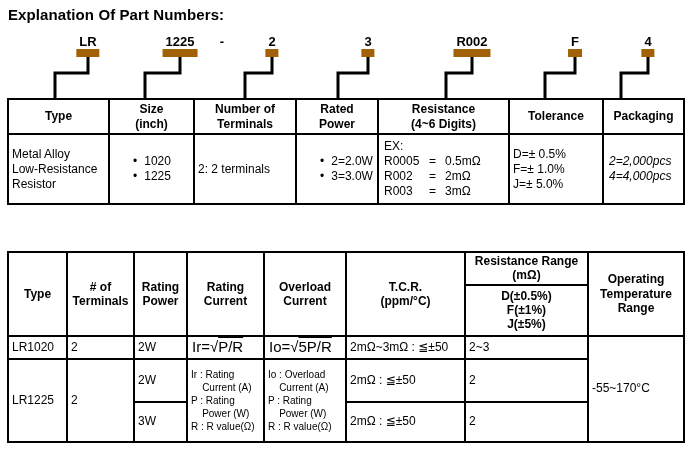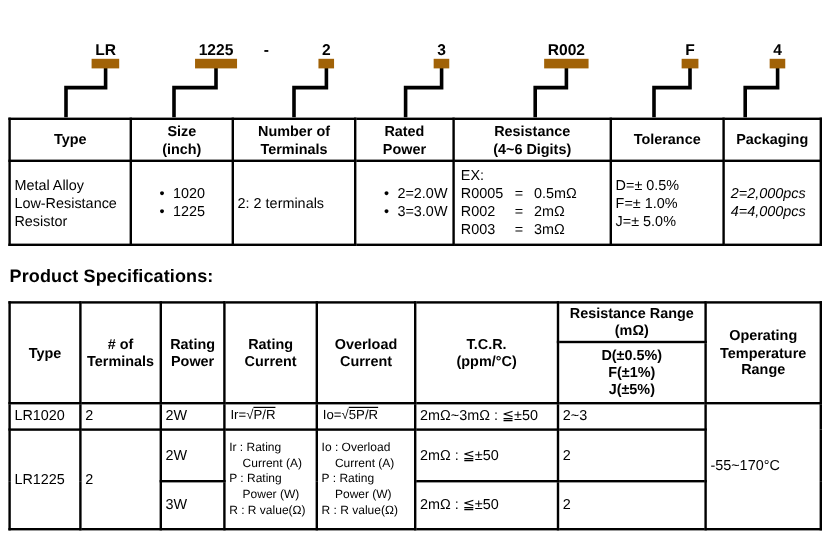--- a/index.html
+++ b/index.html
@@ -55,21 +55,21 @@
   .preline { white-space: pre-line; }
   .prewrap { white-space: pre-wrap; margin-left: 48px; }
 
   ul.bullets { list-style: none; margin: 12px; padding: 0 0 0 8px; }
   ul.bullets li::before { content: "•"; margin-right: 7px; }
 
   .ex-block { padding-left: 2px; }
   .ex-row .code { display: inline-block; width: 45px; }
   .ex-row .eq   { display: inline-block; width: 16px; }
 
-  .formula { font-size: 11px; padding-left: 4px; border-radius: 17px; }
+  .formula { font-size: 15px; padding-left: 4px; }
   .rad { text-decoration: overline; }
 
   .legend {
     font-size: 10px; line-height: 1.3;
     vertical-align: middle; padding-left: 3px;
   }
   .pkg { padding-left: 5px; font-style: italic; }
 
   
   #table1 tr.hdr  { height: 35px; }
@@ -78,20 +78,21 @@
   #table2 tr.h2 { height: 51px; }
   #table2 tr.ra { height: 22px; }
   #table2 tr.rb { height: 43px; }
   #table2 tr.rc { height: 40px; }
 </style>
 </head>
 <body>
 
 <div class="page">
 
+  <div class="sec-title" id="title1">Explanation Of Part Numbers:</div>
 
   <svg id="connectors" width="689" height="98">
     <path d="M88,54 V73 H55 V98" stroke="#000" stroke-width="3" fill="none"></path>
     <path d="M180,54 V73 H145 V98" stroke="#000" stroke-width="3" fill="none"></path>
     <path d="M272,54 V73 H245 V98" stroke="#000" stroke-width="3" fill="none"></path>
     <path d="M368,54 V73 H338 V98" stroke="#000" stroke-width="3" fill="none"></path>
     <path d="M472,54 V73 H446 V98" stroke="#000" stroke-width="3" fill="none"></path>
     <path d="M575,54 V73 H545 V98" stroke="#000" stroke-width="3" fill="none"></path>
     <path d="M648,54 V73 H621 V98" stroke="#000" stroke-width="3" fill="none"></path>
   </svg>
@@ -162,21 +163,20 @@
       </td>
       <td class="center preline">D=± 0.5%
 F=± 1.0%
 J=± 5.0%</td>
       <td class="preline pkg">2=2,000pcs
 4=4,000pcs</td>
     </tr>
   </tbody>
     </table>
 
-  <div class="sec-title" id="title2">Product Specifications:</div>
 
   <table id="table2">
     <colgroup>
       <col style="width:59px">
         <col style="width:67px">
         <col style="width:53px">
         <col style="width:77px">
       <col style="width:82px">
         <col style="width:119px">
         <col style="width:123px">

